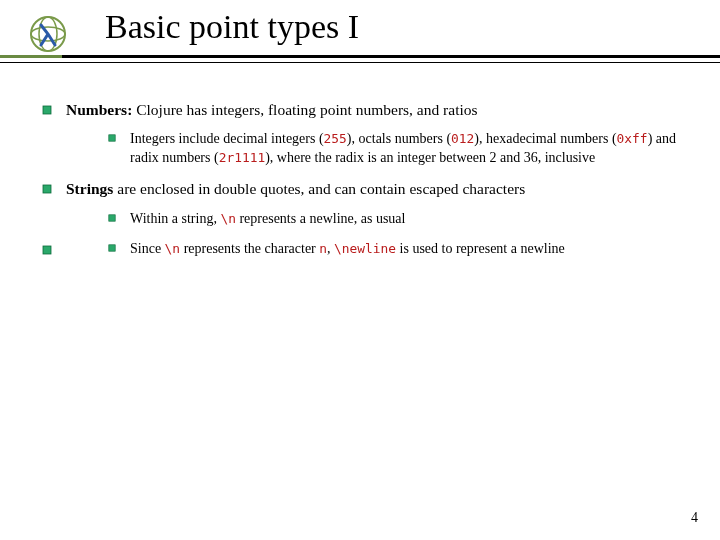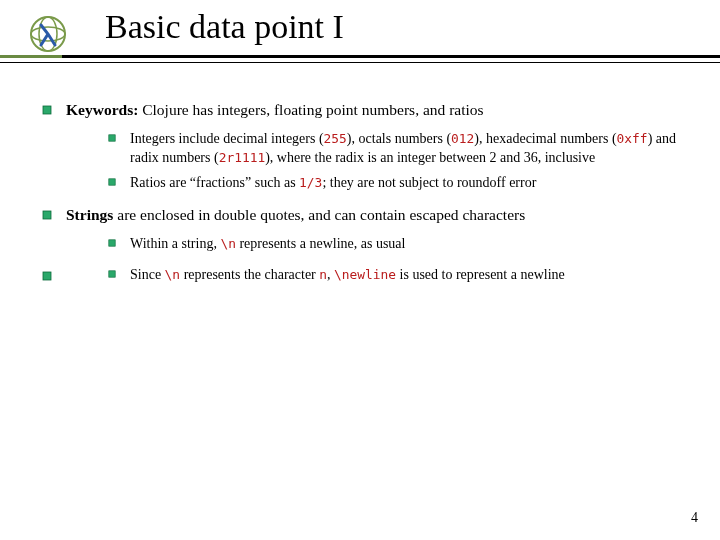--- a/index.html
+++ b/index.html
@@ -91,41 +91,36 @@
 
 <div class="header">
   <div class="logo">
     <svg viewBox="0 0 40 44" width="40" height="44">
       <ellipse cx="20" cy="22" rx="17" ry="17" fill="none" stroke="#7a9a4a" stroke-width="2"></ellipse>
       <ellipse cx="20" cy="22" rx="9" ry="17" fill="none" stroke="#7a9a4a" stroke-width="1.5"></ellipse>
       <ellipse cx="20" cy="22" rx="17" ry="7" fill="none" stroke="#7a9a4a" stroke-width="1.5"></ellipse>
       <path d="M13 13 L20 22 L13 33 M20 22 L27 33" stroke="#2a5aa8" stroke-width="3" fill="none" stroke-linecap="round"></path>
     </svg>
   </div>
-  <div class="title">Basic data point I</div>
+  <div class="title">Basic point types I</div>
   <div class="hr1"></div>
   <div class="hr2"></div>
 </div>
 
 <div class="content" id="content">
     <div class="lvl1"><span class="bullet">
         <svg width="10" height="10" viewBox="0 0 10 10">
           <rect x="1" y="1" width="8" height="8" fill="#2aa86a" stroke="#0a6a3a" stroke-width="0.8"></rect>
         </svg>
-      </span><span><span class="b">Keywords:</span> Clojure has integers, floating point numbers, and ratios</span><div class="sub">
+      </span><span><span class="b">Numbers:</span> Clojure has integers, floating point numbers, and ratios</span><div class="sub">
         <div class="lvl2"><span class="bullet">
             <svg width="8" height="8" viewBox="0 0 10 10">
               <rect x="1" y="1" width="8" height="8" fill="#2aa86a" stroke="#0a6a3a" stroke-width="0.8"></rect>
             </svg>
           </span><span>Integers include decimal integers (<span class="code purple">255</span>), octals numbers (<span class="code purple">012</span>), hexadecimal numbers (<span class="code purple">0xff</span>) and radix numbers (<span class="code purple">2r1111</span>), where the radix is an integer between 2 and 36, inclusive</span></div>
-        <div class="lvl2"><span class="bullet">
-            <svg width="8" height="8" viewBox="0 0 10 10">
-              <rect x="1" y="1" width="8" height="8" fill="#2aa86a" stroke="#0a6a3a" stroke-width="0.8"></rect>
-            </svg>
-          </span><span>Ratios are “fractions” such as <span class="code purple">1/3</span>; they are not subject to roundoff error</span></div>
       </div></div>
     <div class="lvl1"><span class="bullet">
         <svg width="10" height="10" viewBox="0 0 10 10">
           <rect x="1" y="1" width="8" height="8" fill="#2aa86a" stroke="#0a6a3a" stroke-width="0.8"></rect>
         </svg>
       </span><span><span class="b">Strings</span> are enclosed in double quotes, and can contain escaped characters</span><div class="sub">
         <div class="lvl2"><span class="bullet">
             <svg width="8" height="8" viewBox="0 0 10 10">
               <rect x="1" y="1" width="8" height="8" fill="#2aa86a" stroke="#0a6a3a" stroke-width="0.8"></rect>
             </svg>

